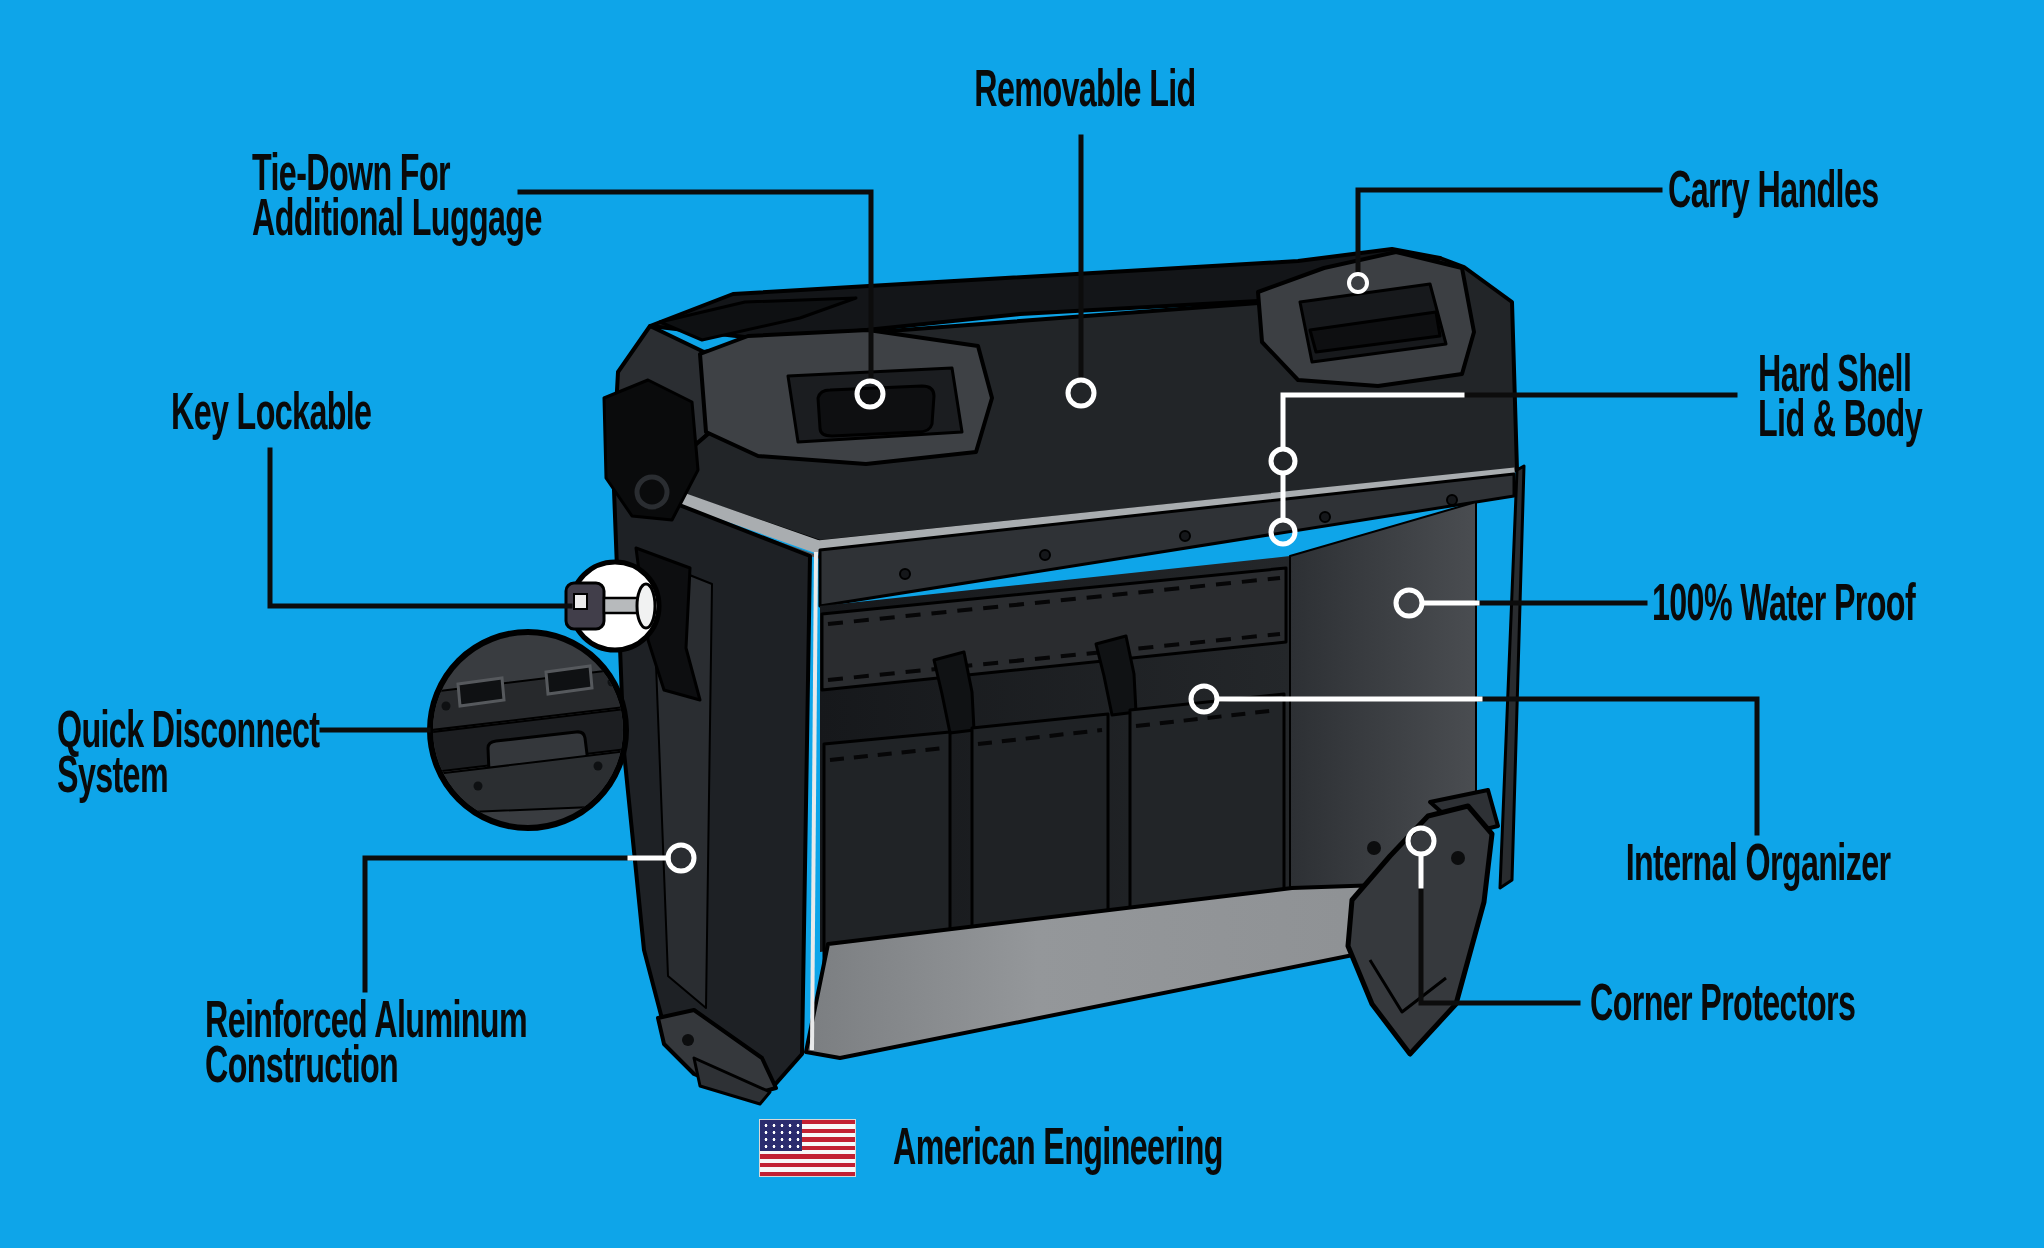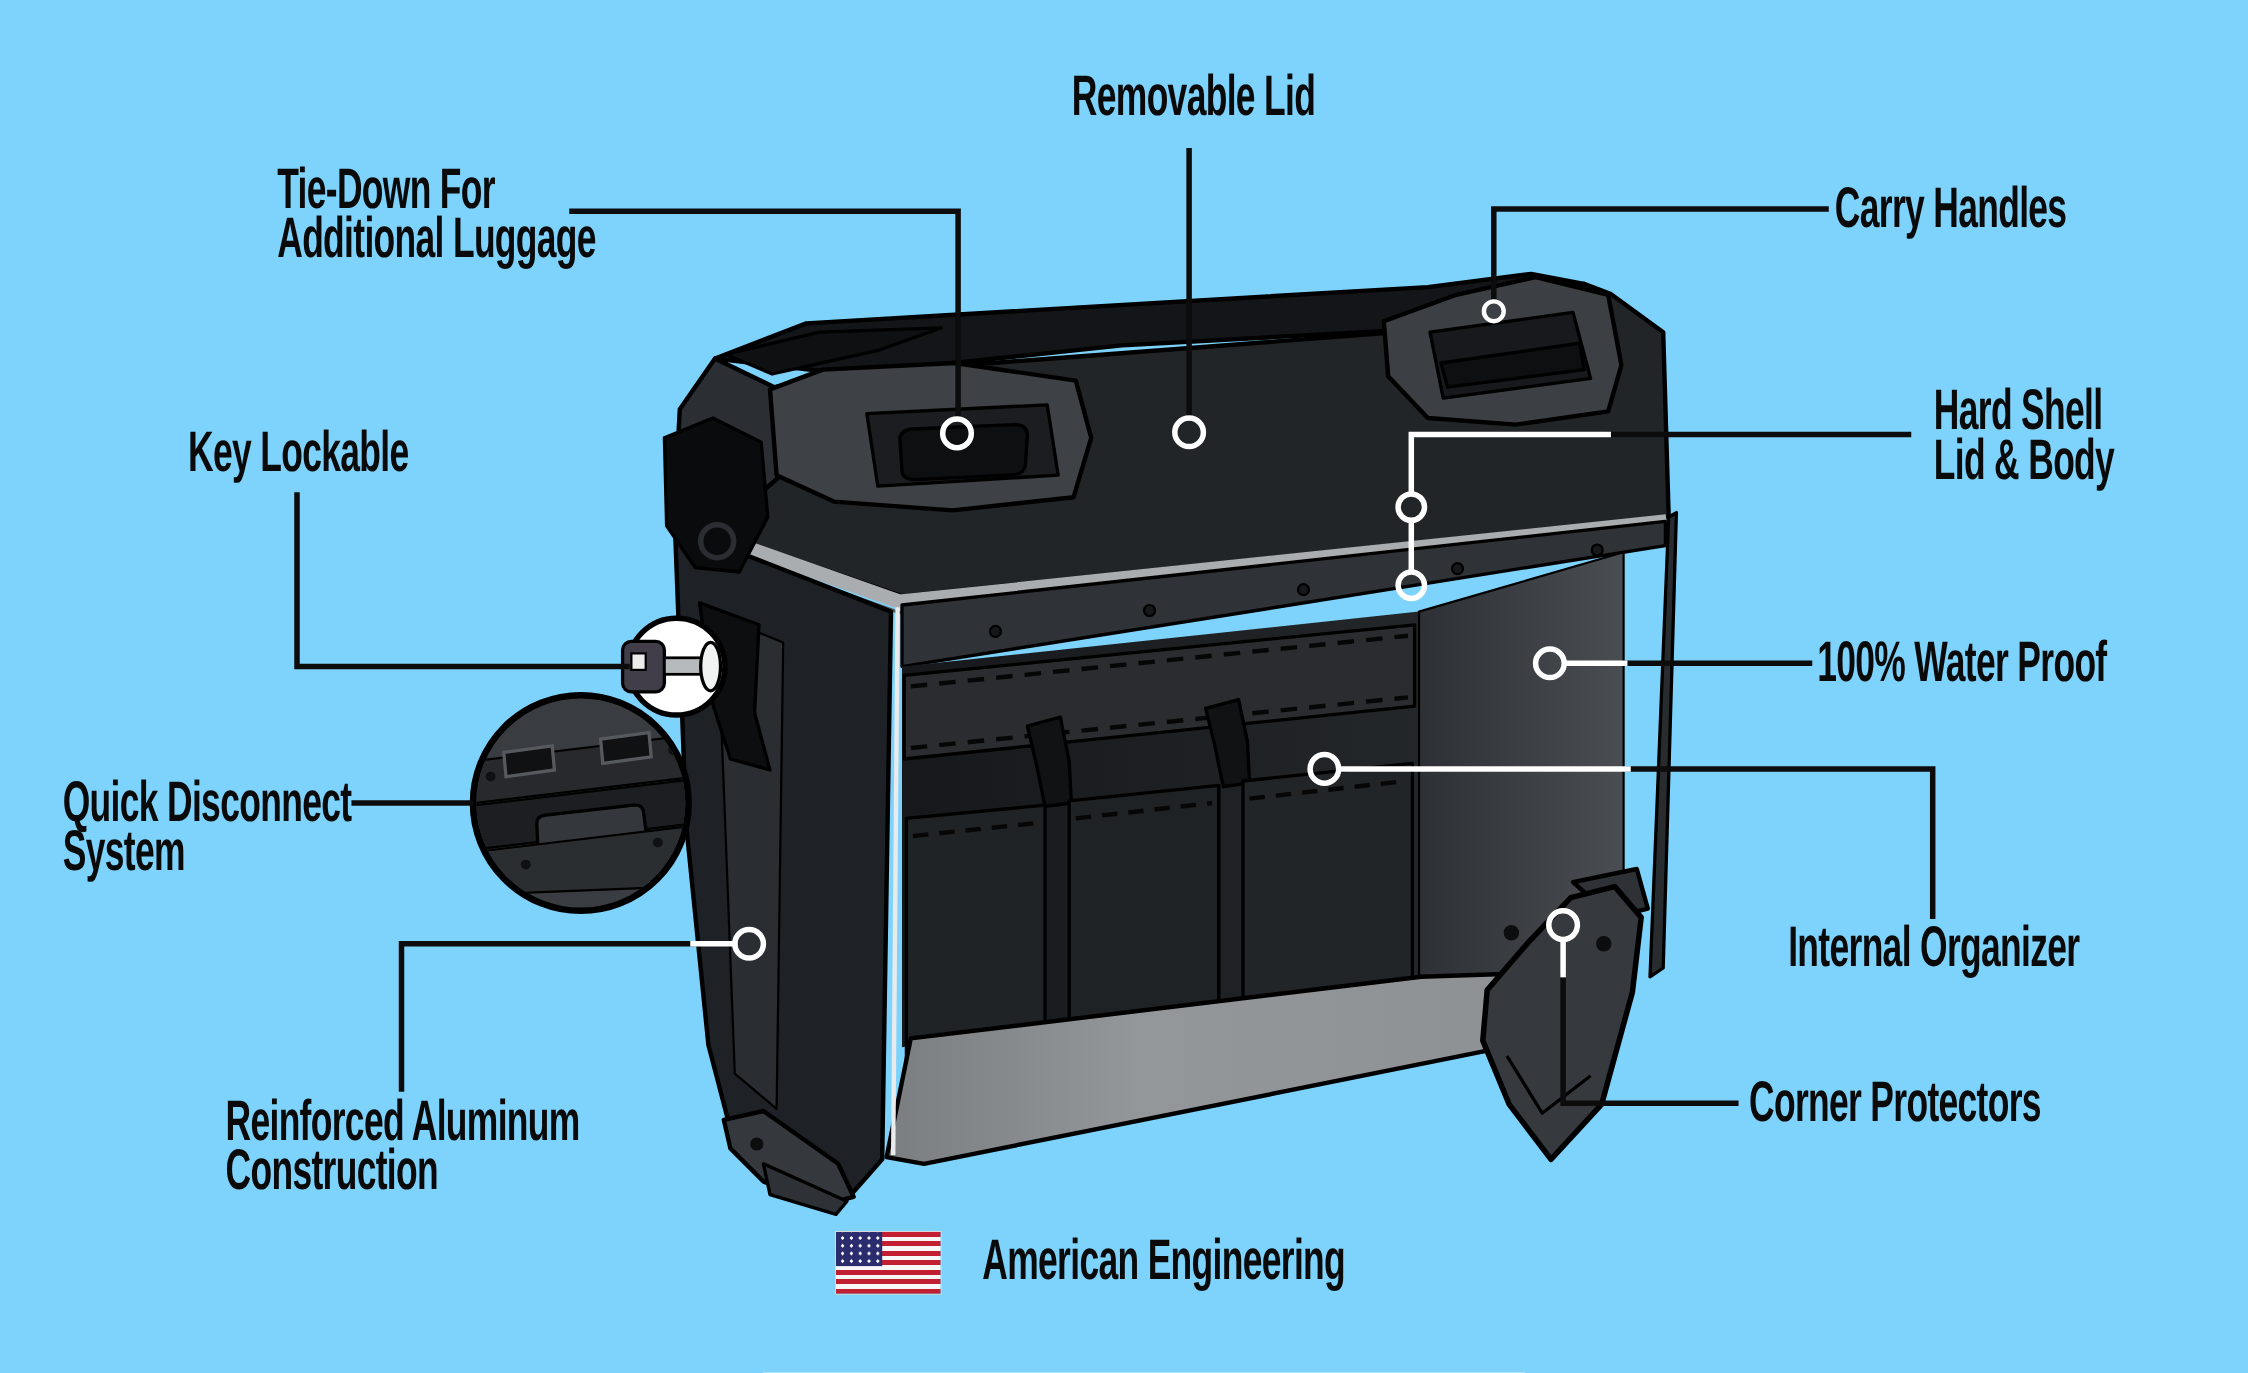--- a/index.html
+++ b/index.html
@@ -1,17 +1,17 @@
 <!DOCTYPE html>
 <html><head>
 <meta charset="utf-8">
 <style>
   html,body{margin:0;padding:0;background:#fff;}
   #stage{
-    position:relative;width:2044px;height:1248px;background:#7dd3fc;overflow:hidden;
+    position:relative;width:2044px;height:1248px;background:#0ea5e9;overflow:hidden;
     font-family:"Liberation Sans", sans-serif;
   }
   #case-svg{position:absolute;left:0;top:0;}
   .label{
     position:absolute;color:#0a0a0a;font-weight:bold;font-size:52px;line-height:45px;
     letter-spacing:-1px;white-space:nowrap;transform:scaleX(0.62);transform-origin:left center;
   }
   .label.centered{transform:translate(-50%,-50%) scaleX(0.62);transform-origin:center center;}
   .flag{
     position:absolute;left:760px;top:1120px;width:95px;height:56px;

